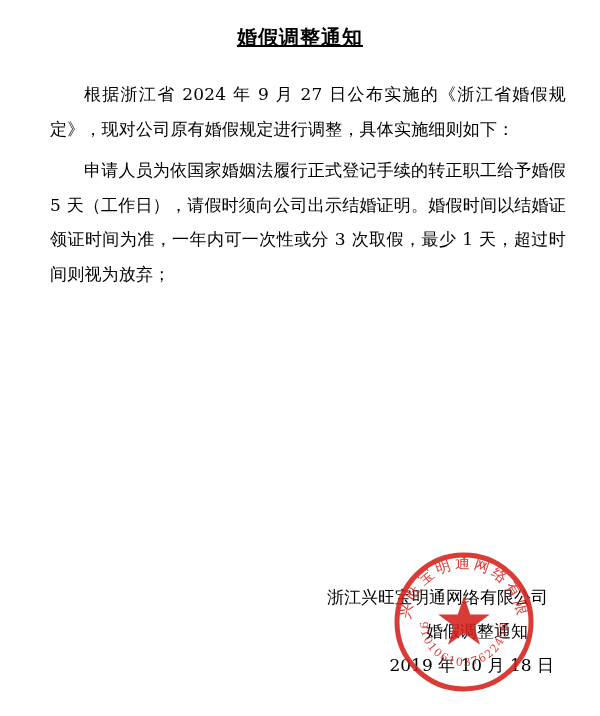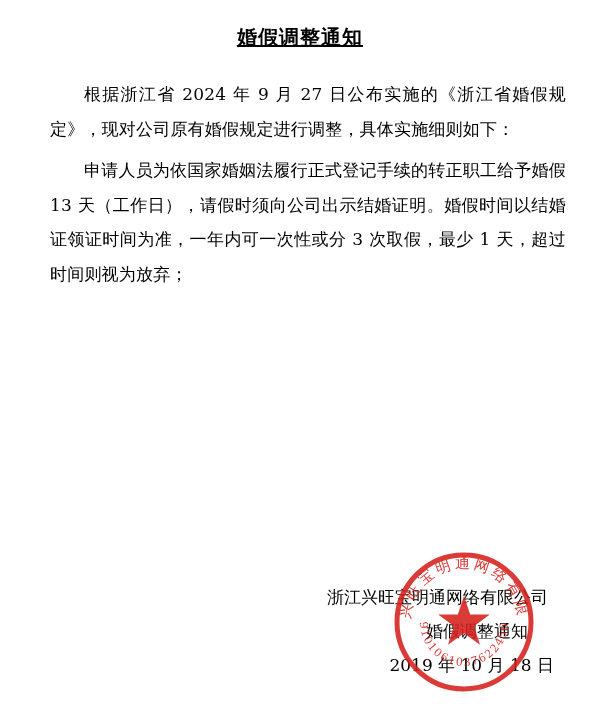--- a/index.html
+++ b/index.html
@@ -78,21 +78,21 @@
   }
 </style>
 </head>
 <body>
 
 <div class="page">
 
   <div class="doc-title">婚假调整通知</div>
 
   <p class="para">根据浙江省 2024 年 9 月 27 日公布实施的《浙江省婚假规定》，现对公司原有婚假规定进行调整，具体实施细则如下：</p>
-  <p class="para">申请人员为依国家婚姻法履行正式登记手续的转正职工给予婚假 13 天（工作日），请假时须向公司出示结婚证明。婚假时间以结婚证领证时间为准，一年内可一次性或分 3 次取假，最少 1 天，超过时间则视为放弃；</p>
+  <p class="para">申请人员为依国家婚姻法履行正式登记手续的转正职工给予婚假 5 天（工作日），请假时须向公司出示结婚证明。婚假时间以结婚证领证时间为准，一年内可一次性或分 3 次取假，最少 1 天，超过时间则视为放弃；</p>
 
   <div class="signature-block">
     <span class="sig-line company">浙江兴旺宝明通网络有限公司</span>
     <span class="sig-line dept">婚假调整通知</span>
     <span class="sig-line date">2019 年 10 月 18 日</span>
   </div>
 
   <div class="seal">
     <svg width="148" height="148" viewBox="0 0 148 148" xmlns="http://www.w3.org/2000/svg">
       <defs>

